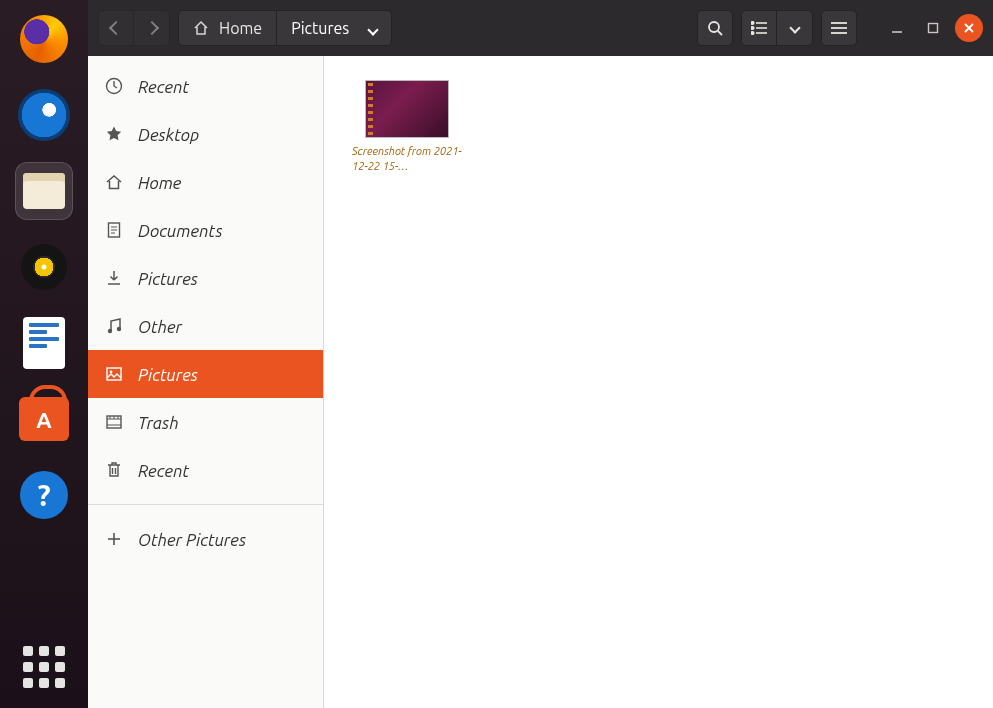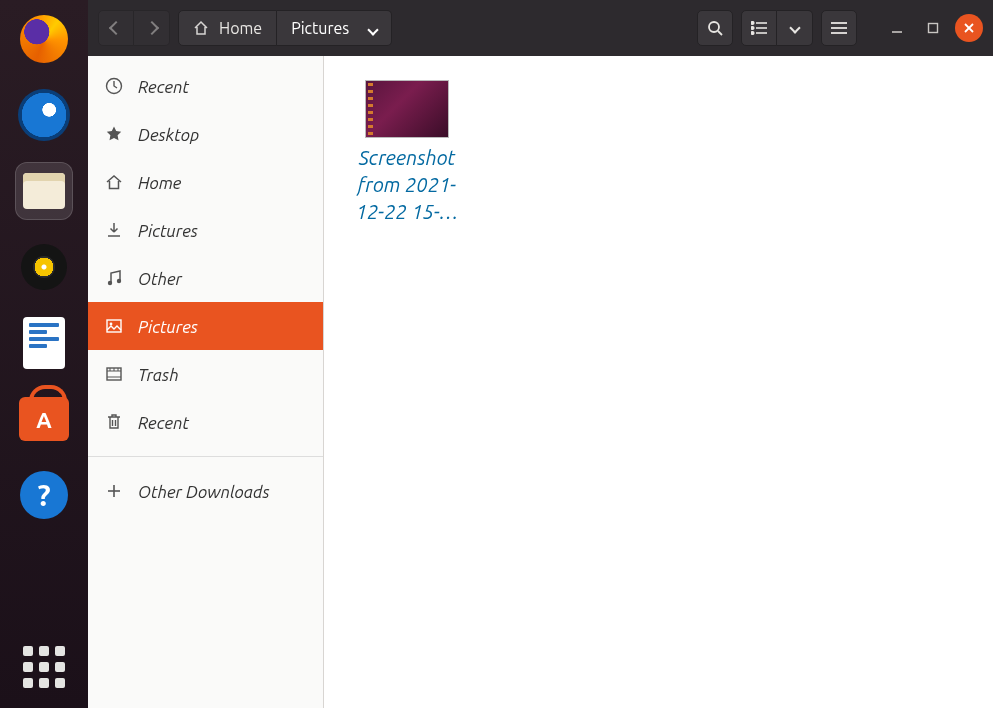--- a/index.html
+++ b/index.html
@@ -109,21 +109,21 @@
     width:110px; display:flex; flex-direction:column; align-items:center; gap:6px;
     cursor:pointer;
   }
   .thumb{
     width:84px;height:58px;border:1px solid #bbb;background:
       linear-gradient(135deg,#5a153e 0%,#7a1d4e 40%,#3a0d28 100%);
     position:relative;
   }
   .thumb::before{content:"";position:absolute;left:2px;top:2px;width:5px;height:54px;
     background:repeating-linear-gradient(#d37a2e 0 3px, transparent 3px 7px);}
-  .fname{ font-size:20px; line-height:1.35; text-align:center; color:#0369a1; max-width:110px;}
+  .fname{ font-size:11px; line-height:1.35; text-align:left; color:#a16207; max-width:110px;}
   svg{display:block;}
 </style>
 </head>
 <body>
 
 <div class="dock">
   <div class="dock-icon">
       <div class="firefox"></div>
     </div>
   <div class="dock-icon">
@@ -265,20 +265,31 @@
       <div class="side-item">
         <span class="ic">
             <svg width="18" height="18" viewBox="0 0 18 18">
               <path fill="none" stroke="currentColor" stroke-width="1.5" d="M2 9l7-6 7 6M4.5 8v7.5h9V8"></path>
             </svg>
           </span>
         <span>Home</span>
       </div>
 
 
+      <div class="side-item">
+        <span class="ic">
+            <svg width="18" height="18" viewBox="0 0 18 18">
+              <rect x="3.5" y="2" width="11" height="14" fill="none" stroke="currentColor" stroke-width="1.4"></rect>
+              <line x1="6" y1="6" x2="12" y2="6" stroke="currentColor"></line>
+              <line x1="6" y1="9" x2="12" y2="9" stroke="currentColor"></line>
+              <line x1="6" y1="12" x2="10" y2="12" stroke="currentColor"></line>
+            </svg>
+          </span>
+        <span>Documents</span>
+      </div>
 
       <div class="side-item">
         <span class="ic">
             <svg width="18" height="18" viewBox="0 0 18 18">
               <path fill="none" stroke="currentColor" stroke-width="1.5" d="M9 2v9m0 0l-3.5-3.5M9 11l3.5-3.5M3 15h12"></path>
             </svg>
           </span>
         <span>Pictures</span>
       </div>
 
@@ -329,21 +340,21 @@
 
       <div class="side-sep"></div>
 
       <div class="side-item">
         <span class="ic">
             <svg width="16" height="16" viewBox="0 0 16 16">
               <line x1="8" y1="2" x2="8" y2="14" stroke="currentColor" stroke-width="1.6"></line>
               <line x1="2" y1="8" x2="14" y2="8" stroke="currentColor" stroke-width="1.6"></line>
             </svg>
           </span>
-        <span>Other Downloads</span>
+        <span>Other Pictures</span>
       </div>
     </div>
 
     <div class="content">
       <div class="file">
         <div class="thumb"></div>
         <div class="fname">Screenshot from 2021-12-22 15-…</div>
       </div>
     </div>
   </div>

